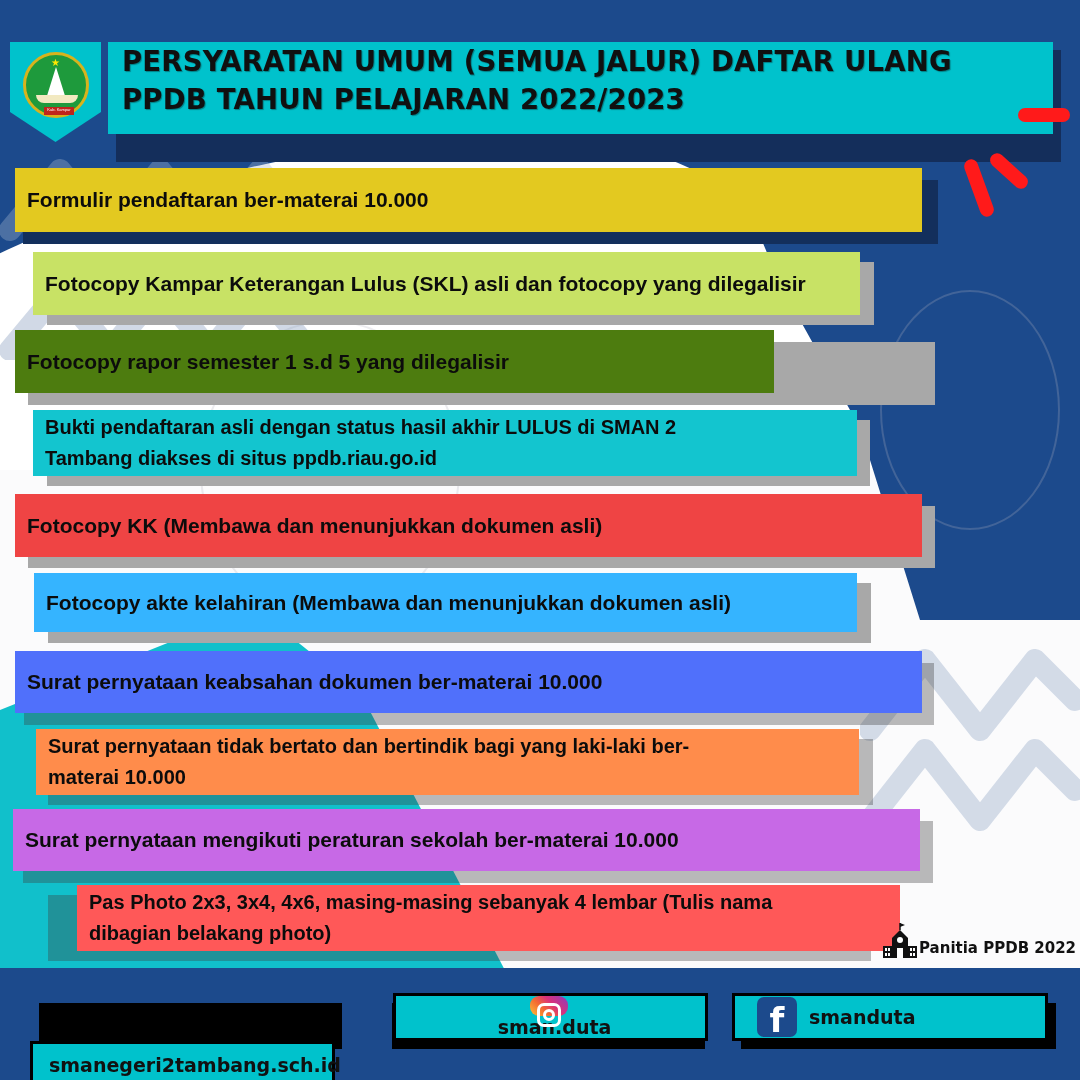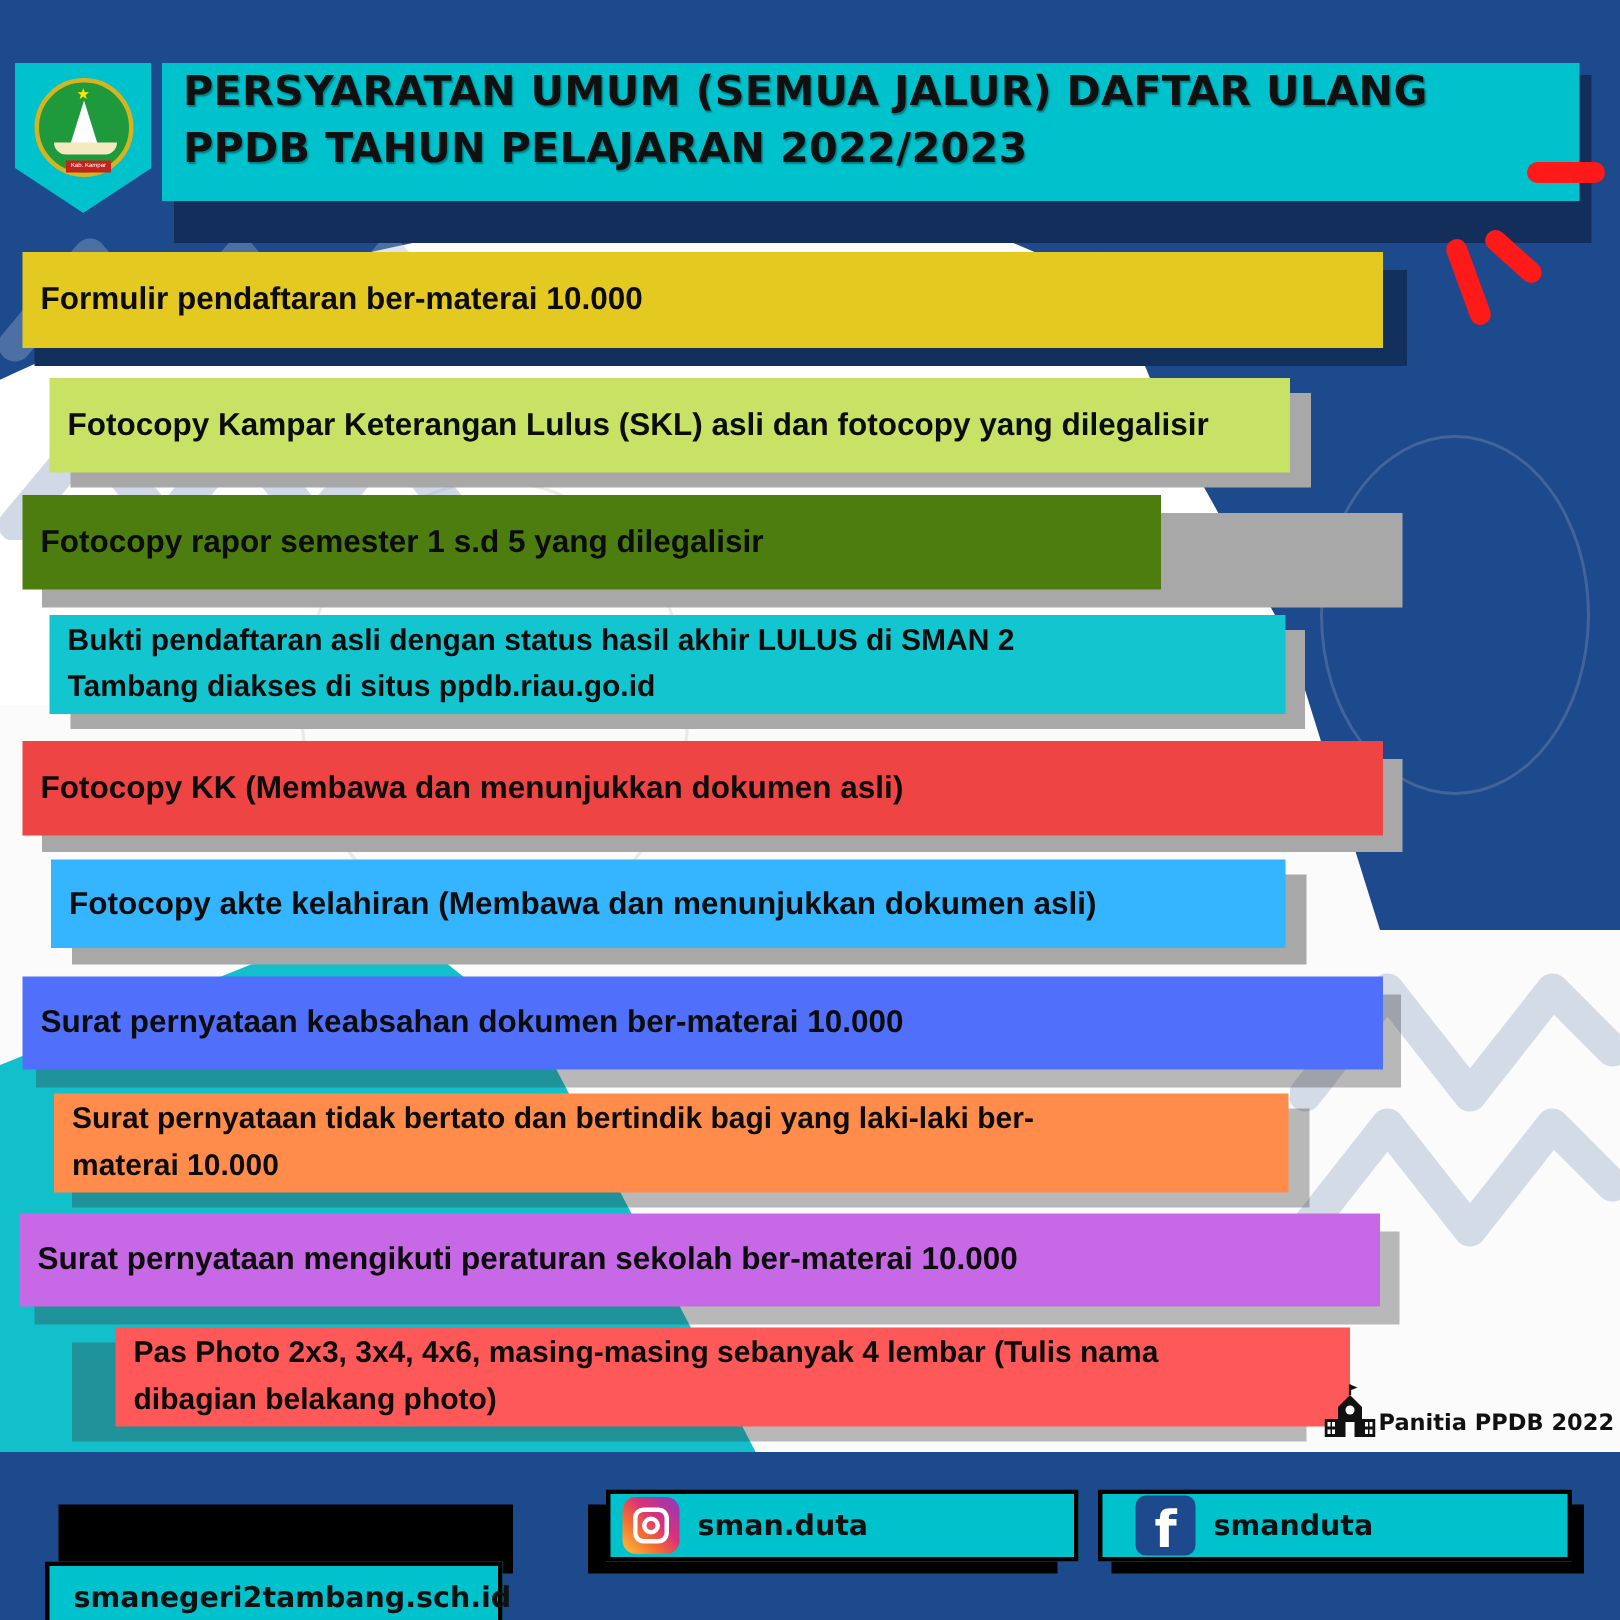--- a/index.html
+++ b/index.html
@@ -229,21 +229,21 @@
     <ellipse cx="19" cy="19" rx="8" ry="17" fill="none" stroke="#111" stroke-width="2"></ellipse>
     <line x1="19" y1="2" x2="19" y2="36" stroke="#111" stroke-width="2"></line>
     <line x1="2" y1="19" x2="36" y2="19" stroke="#111" stroke-width="2"></line>
     <line x1="5" y1="10" x2="33" y2="10" stroke="#111" stroke-width="2"></line>
     <line x1="5" y1="28" x2="33" y2="28" stroke="#111" stroke-width="2"></line>
   </svg>
   <span>smanegeri2tambang.sch.id</span>
 </div>
 
 <div class="pill-shadow" style="left:392px;top:1003px;width:313px;height:46px;"></div>
-<div class="pill" style="left:404px;top:993px;width:315px;height:48px;">
+<div class="pill" style="left:393px;top:993px;width:315px;height:48px;flex-direction:column;">
   <div class="ig-icon"></div>
   <span>sman.duta</span>
 </div>
 
 <div class="pill-shadow" style="left:741px;top:1003px;width:315px;height:46px;"></div>
 <div class="pill" style="left:732px;top:993px;width:316px;height:48px;padding-left:8px;">
   <div class="fb-icon">f</div>
   <span>smanduta</span>
 </div>
 

